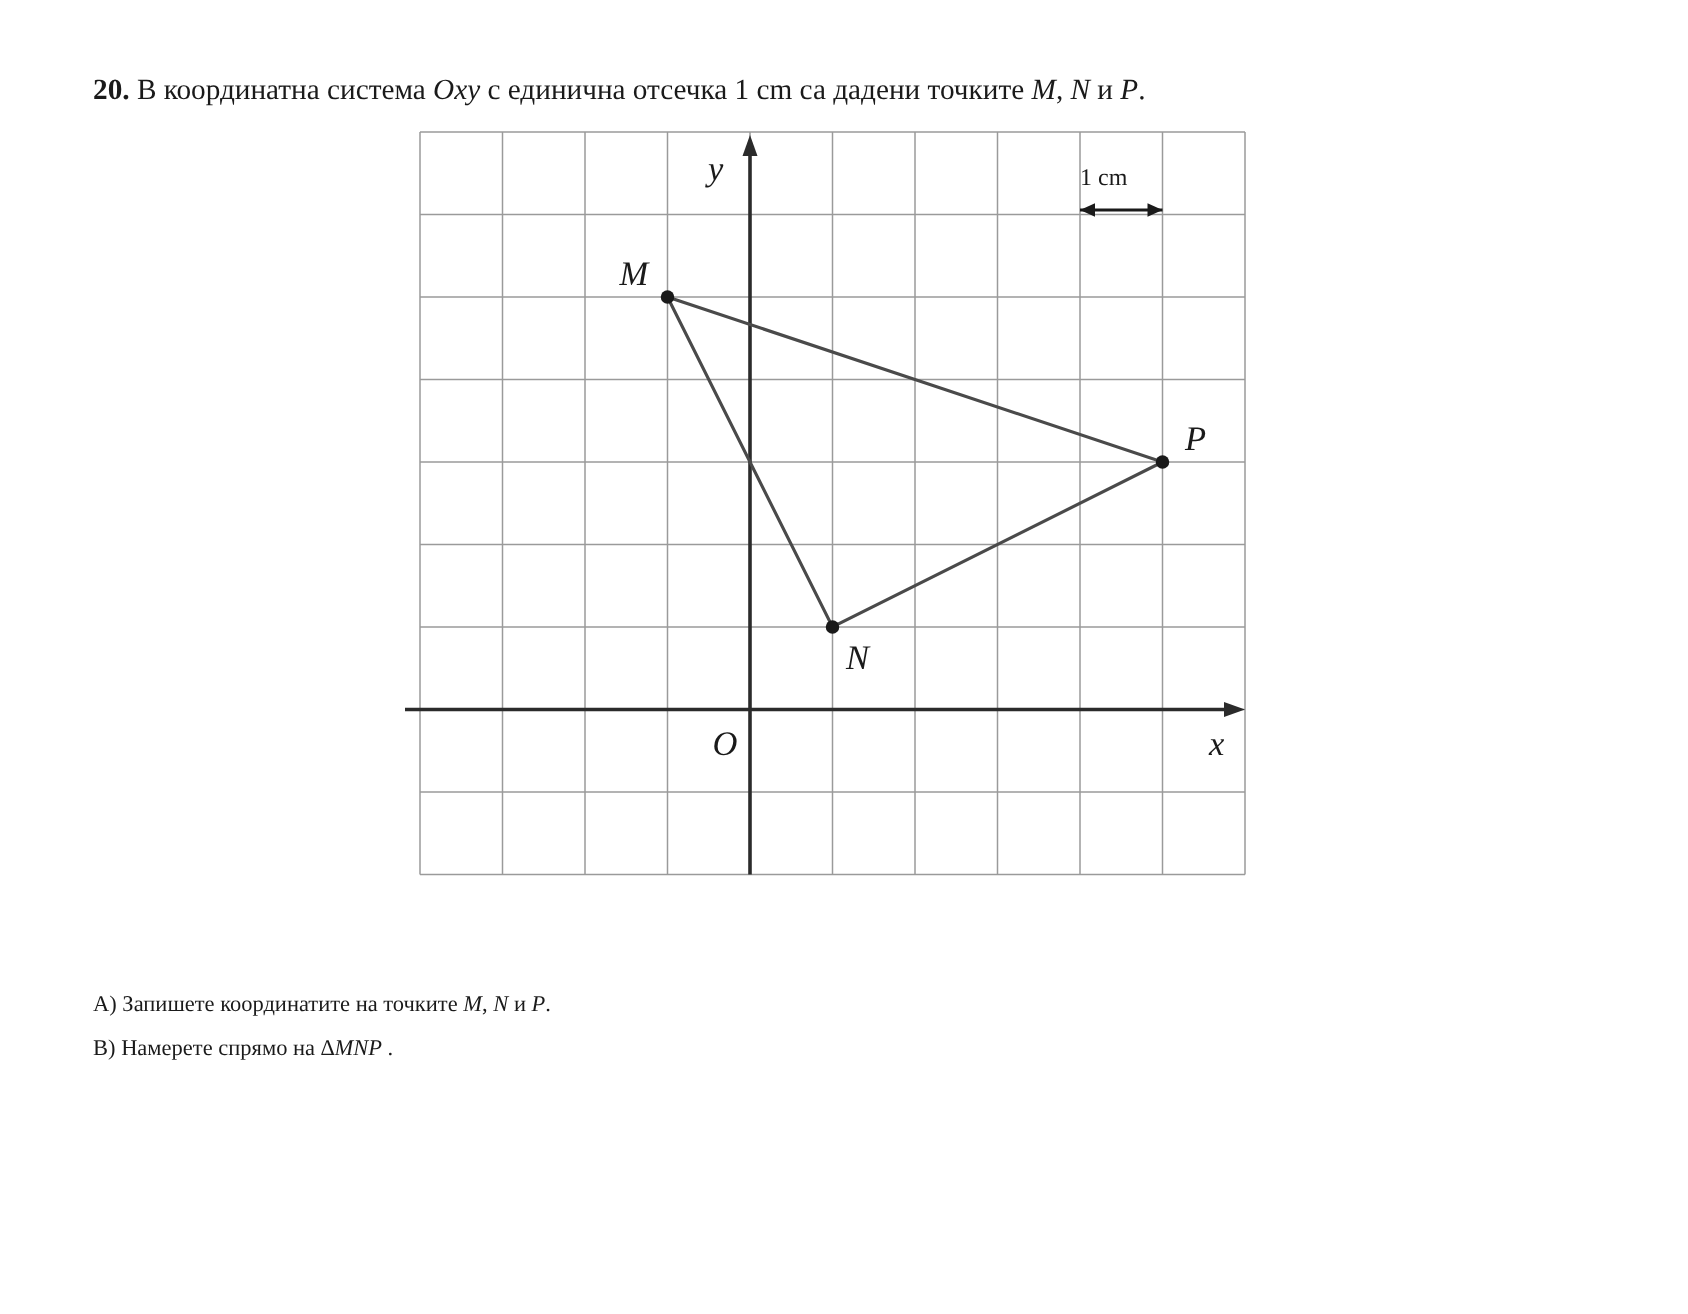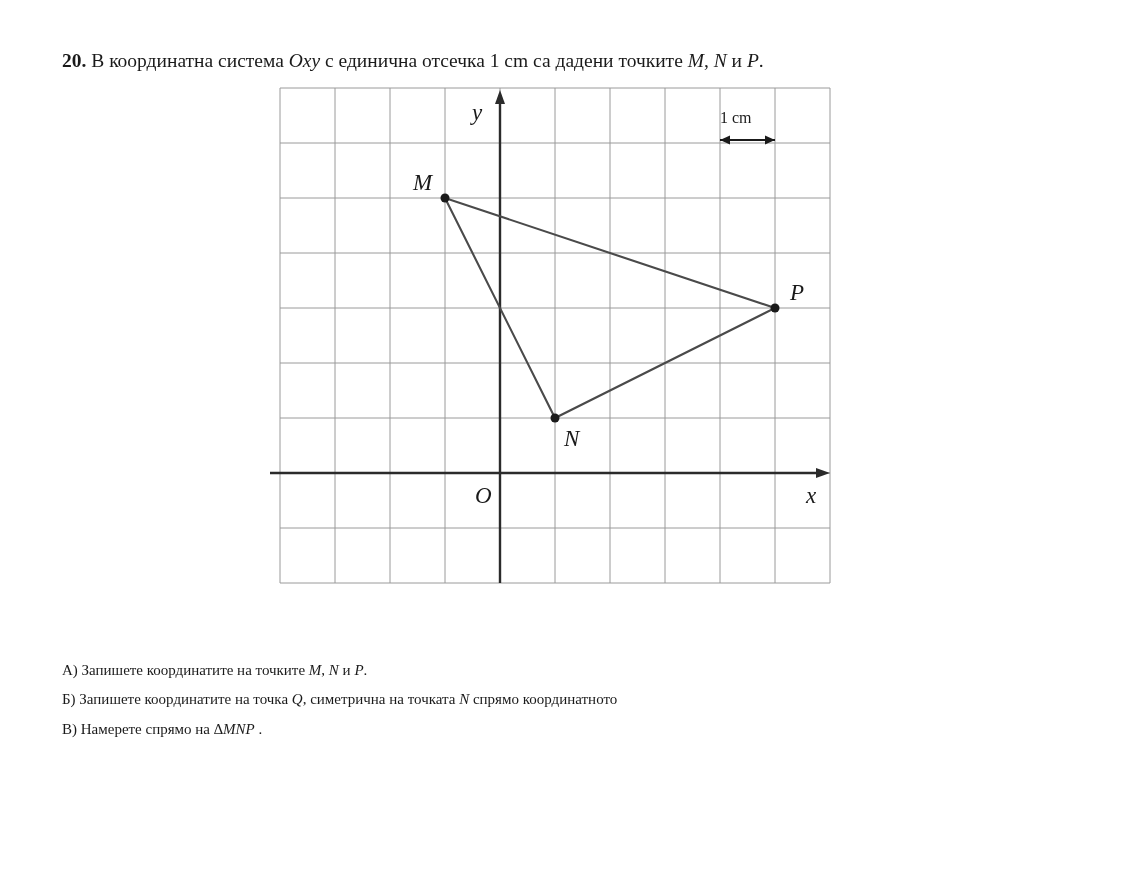--- a/index.html
+++ b/index.html
@@ -135,21 +135,18 @@
         <polygon points="470,62 480,57.5 480,66.5" fill="#1a1a1a"></polygon>
         <polygon points="525,62 515,57.5 515,66.5" fill="#1a1a1a"></polygon>
       </g>
     </svg>
   </div>
 
   <div class="questions">
     <div class="q-line">
       <span>А) Запишете координатите на точките </span><span class="it">M</span><span>, </span><span class="it">N</span><span> и </span><span class="it">P</span><span>.</span>
     </div>
-    <div class="q-line q-justify">
-      <span>Б) Запишете координатите на точка </span><span class="it">Q</span><span>, симетрична на точката </span><span class="it">N</span><span> спрямо координатното</span>
-    </div>
     <div class="q-line">
       <span>В) Намерете спрямо на  </span><span class="it">∆MNP</span><span> .</span>
     </div>
   </div>
 
 </div>
 
 </body></html>

